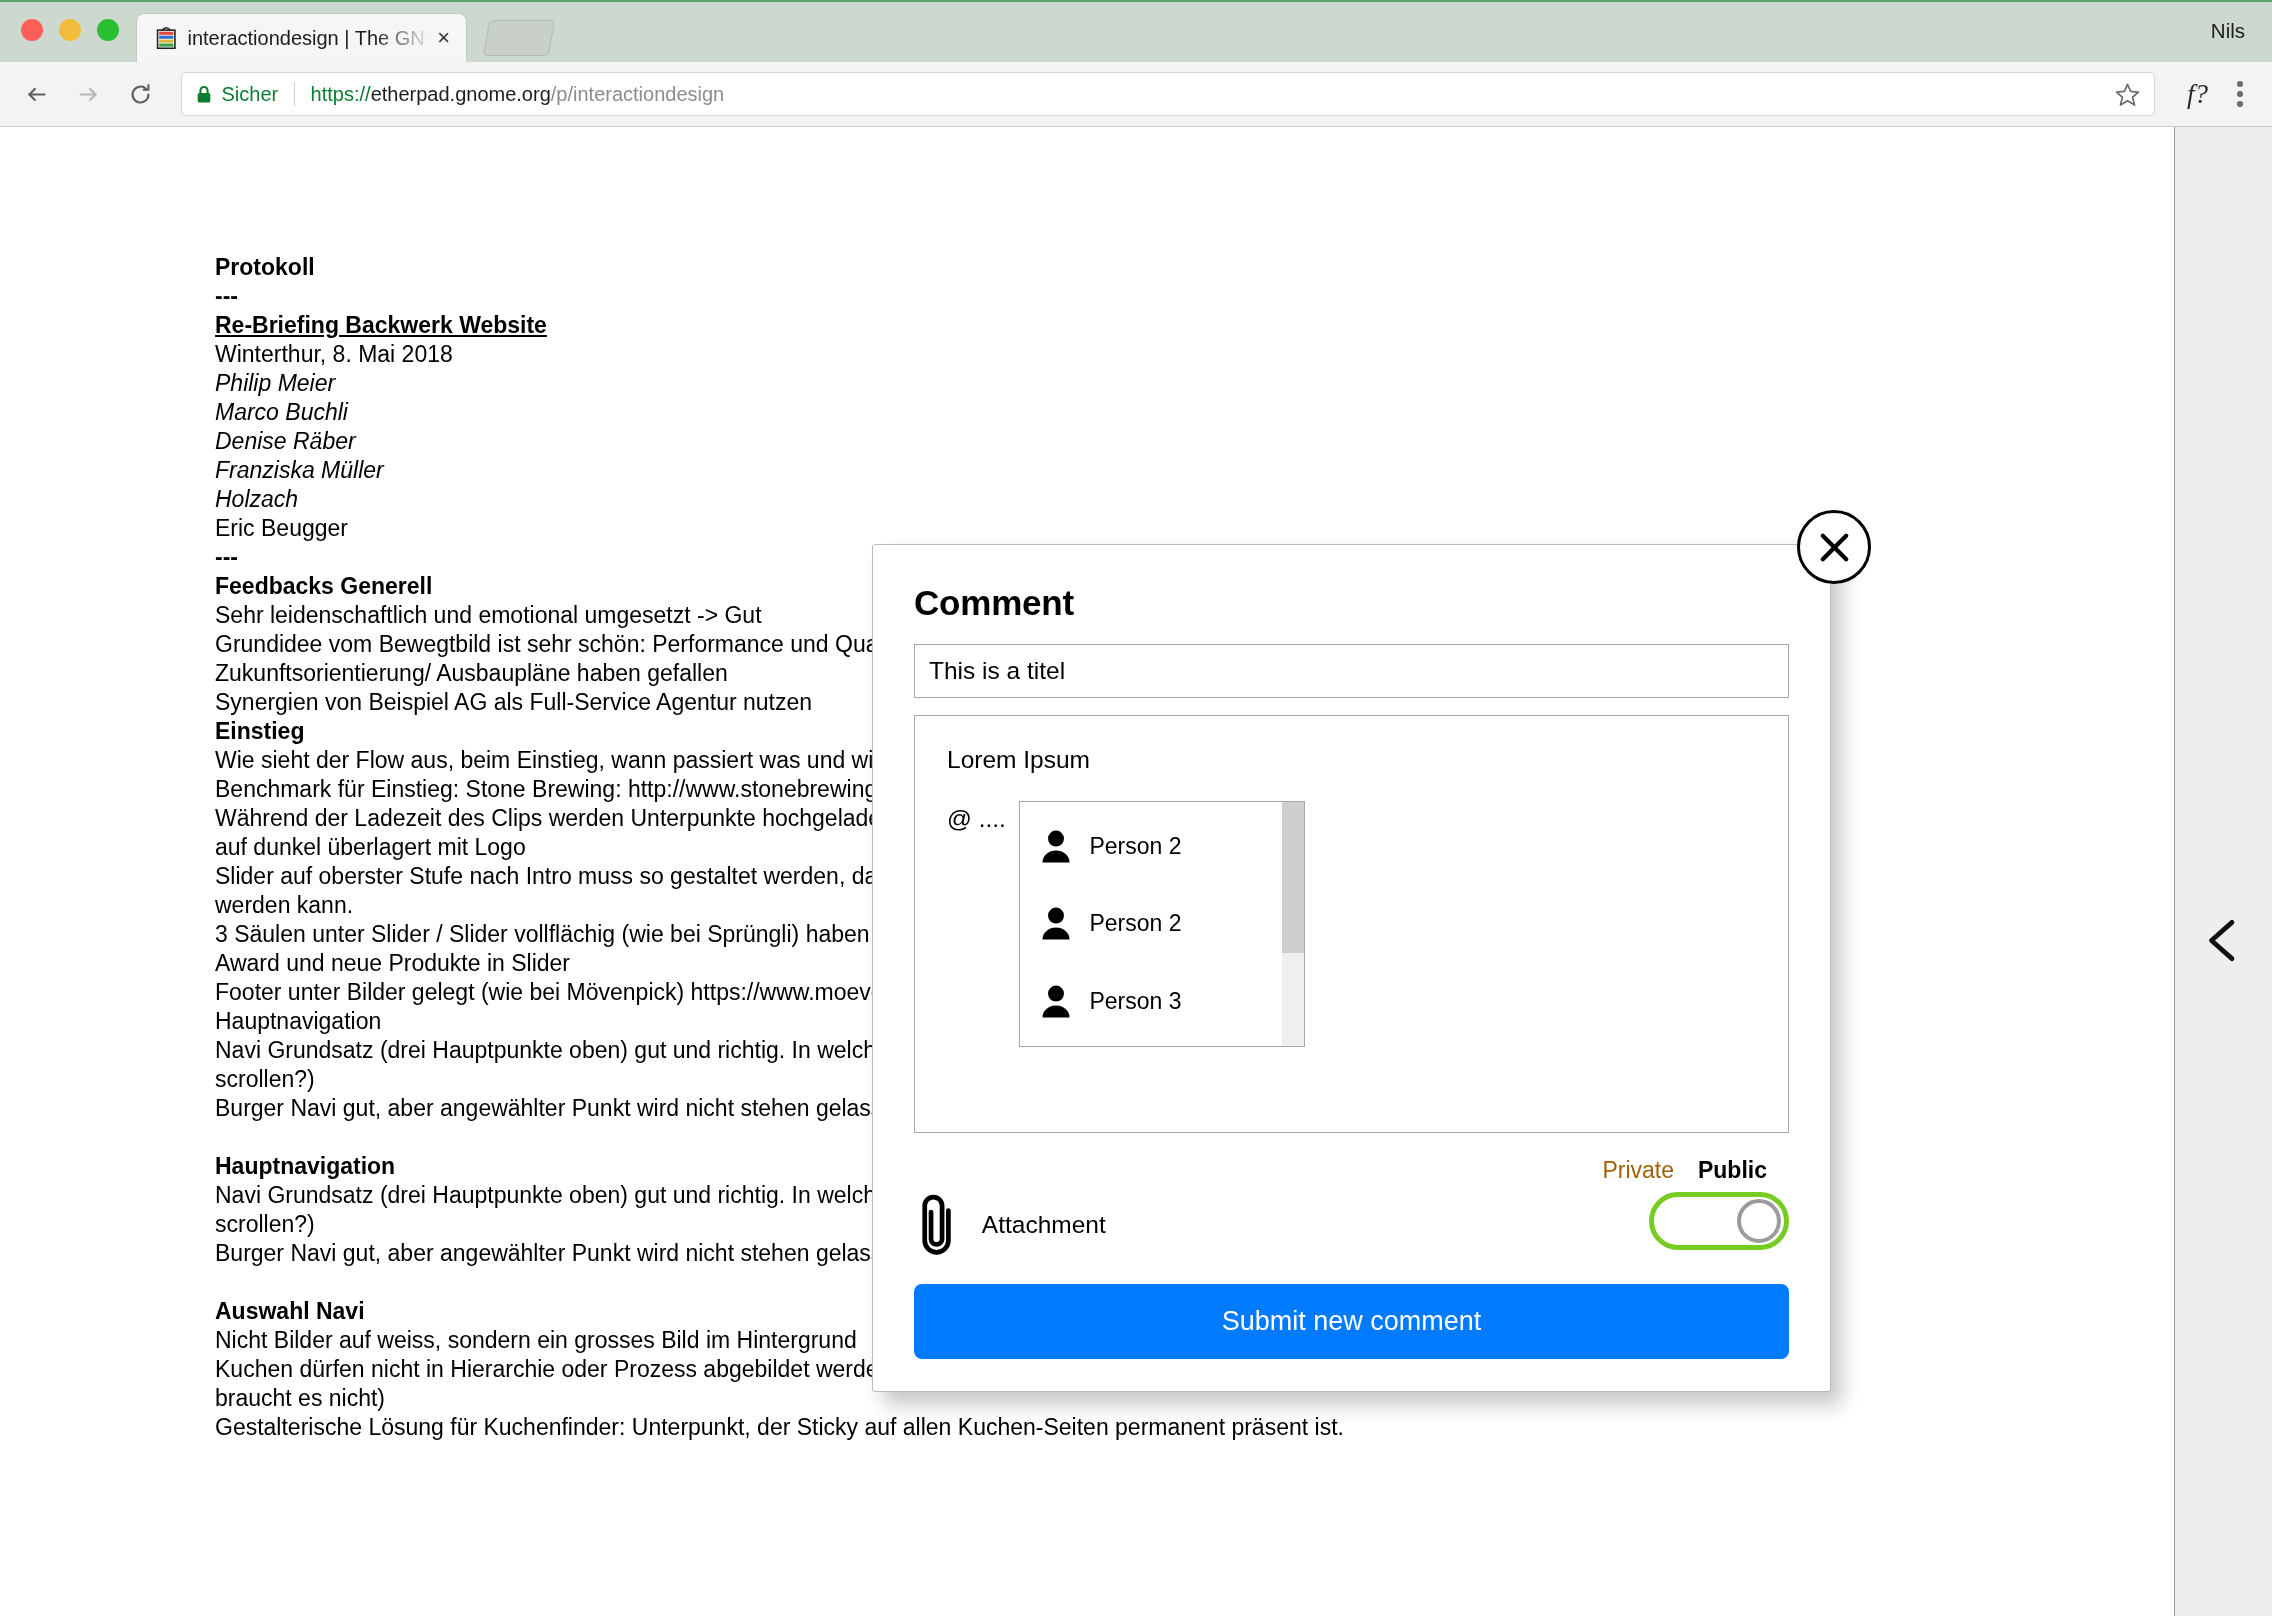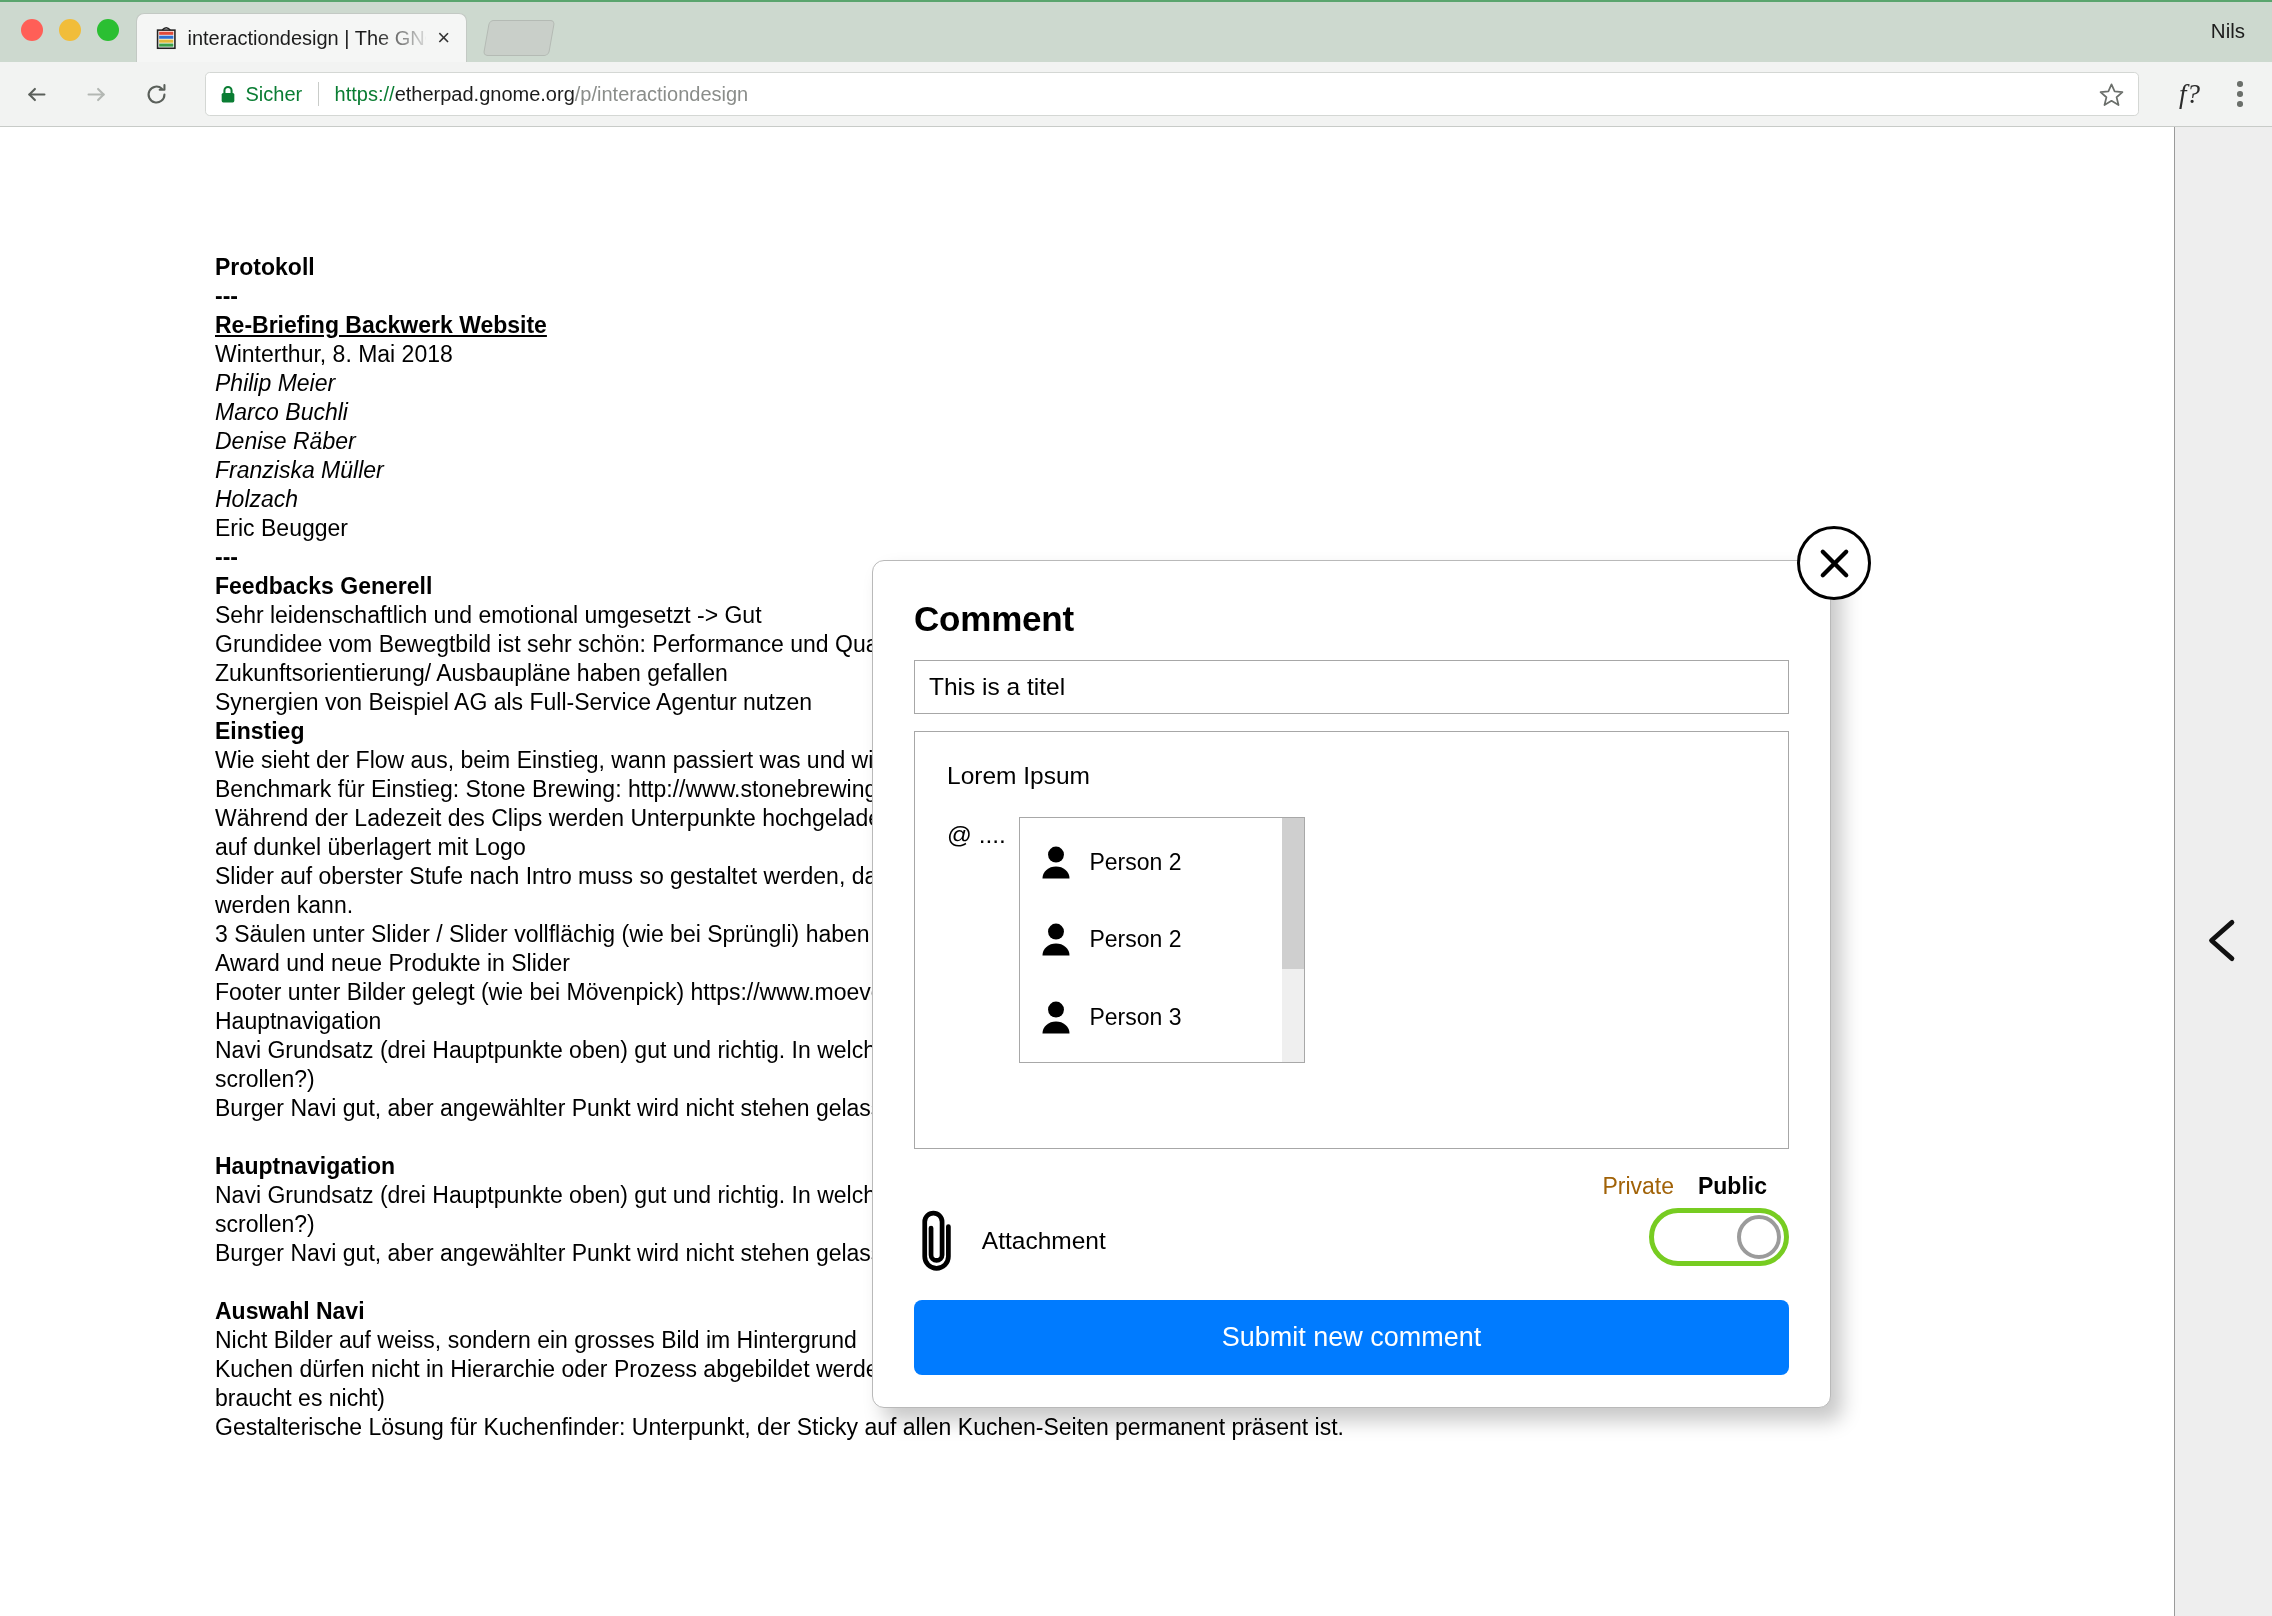--- a/index.html
+++ b/index.html
@@ -104,21 +104,21 @@
 
   
   .omnibar {
     position: relative;
     height: 65px;
     background: #f2f3f2;
     border-bottom: 0.8px solid #c8cbc8;
     display: flex;
     align-items: center;
     padding: 0 14px;
-    gap: 16px;
+    gap: 8px;
   }
   .nav-btn {
     width: 44px; height: 44px;
     display: flex; align-items: center; justify-content: center;
     color: #5a5f5a;
     cursor: pointer;
   }
   .nav-btn.disabled { color: #b3b7b3; }
   .nav-btn svg { display: block; }
 
@@ -216,26 +216,26 @@
     width: 41px;
     height: 49px;
     cursor: pointer;
   }
   .rail-chevron svg { display: block; }
 
   
   .modal {
     position: absolute;
     left: 872px;
-    top: 433px;
+    top: 417px;
     width: 959px;
     height: 848px;
     background: #ffffff;
     border: 0.8px solid #b9b9b9;
-    border-radius: 12px;
+    border-radius: 3px;
     box-shadow: 11px 12.6px 20.5px rgba(0,0,0,0.22);
     padding: 38px 41px 0 41px;
   }
   .modal-title {
     font-size: 35px;
     font-weight: 700;
     color: #000;
     letter-spacing: -0.2px;
     margin-bottom: 20.5px;
   }

